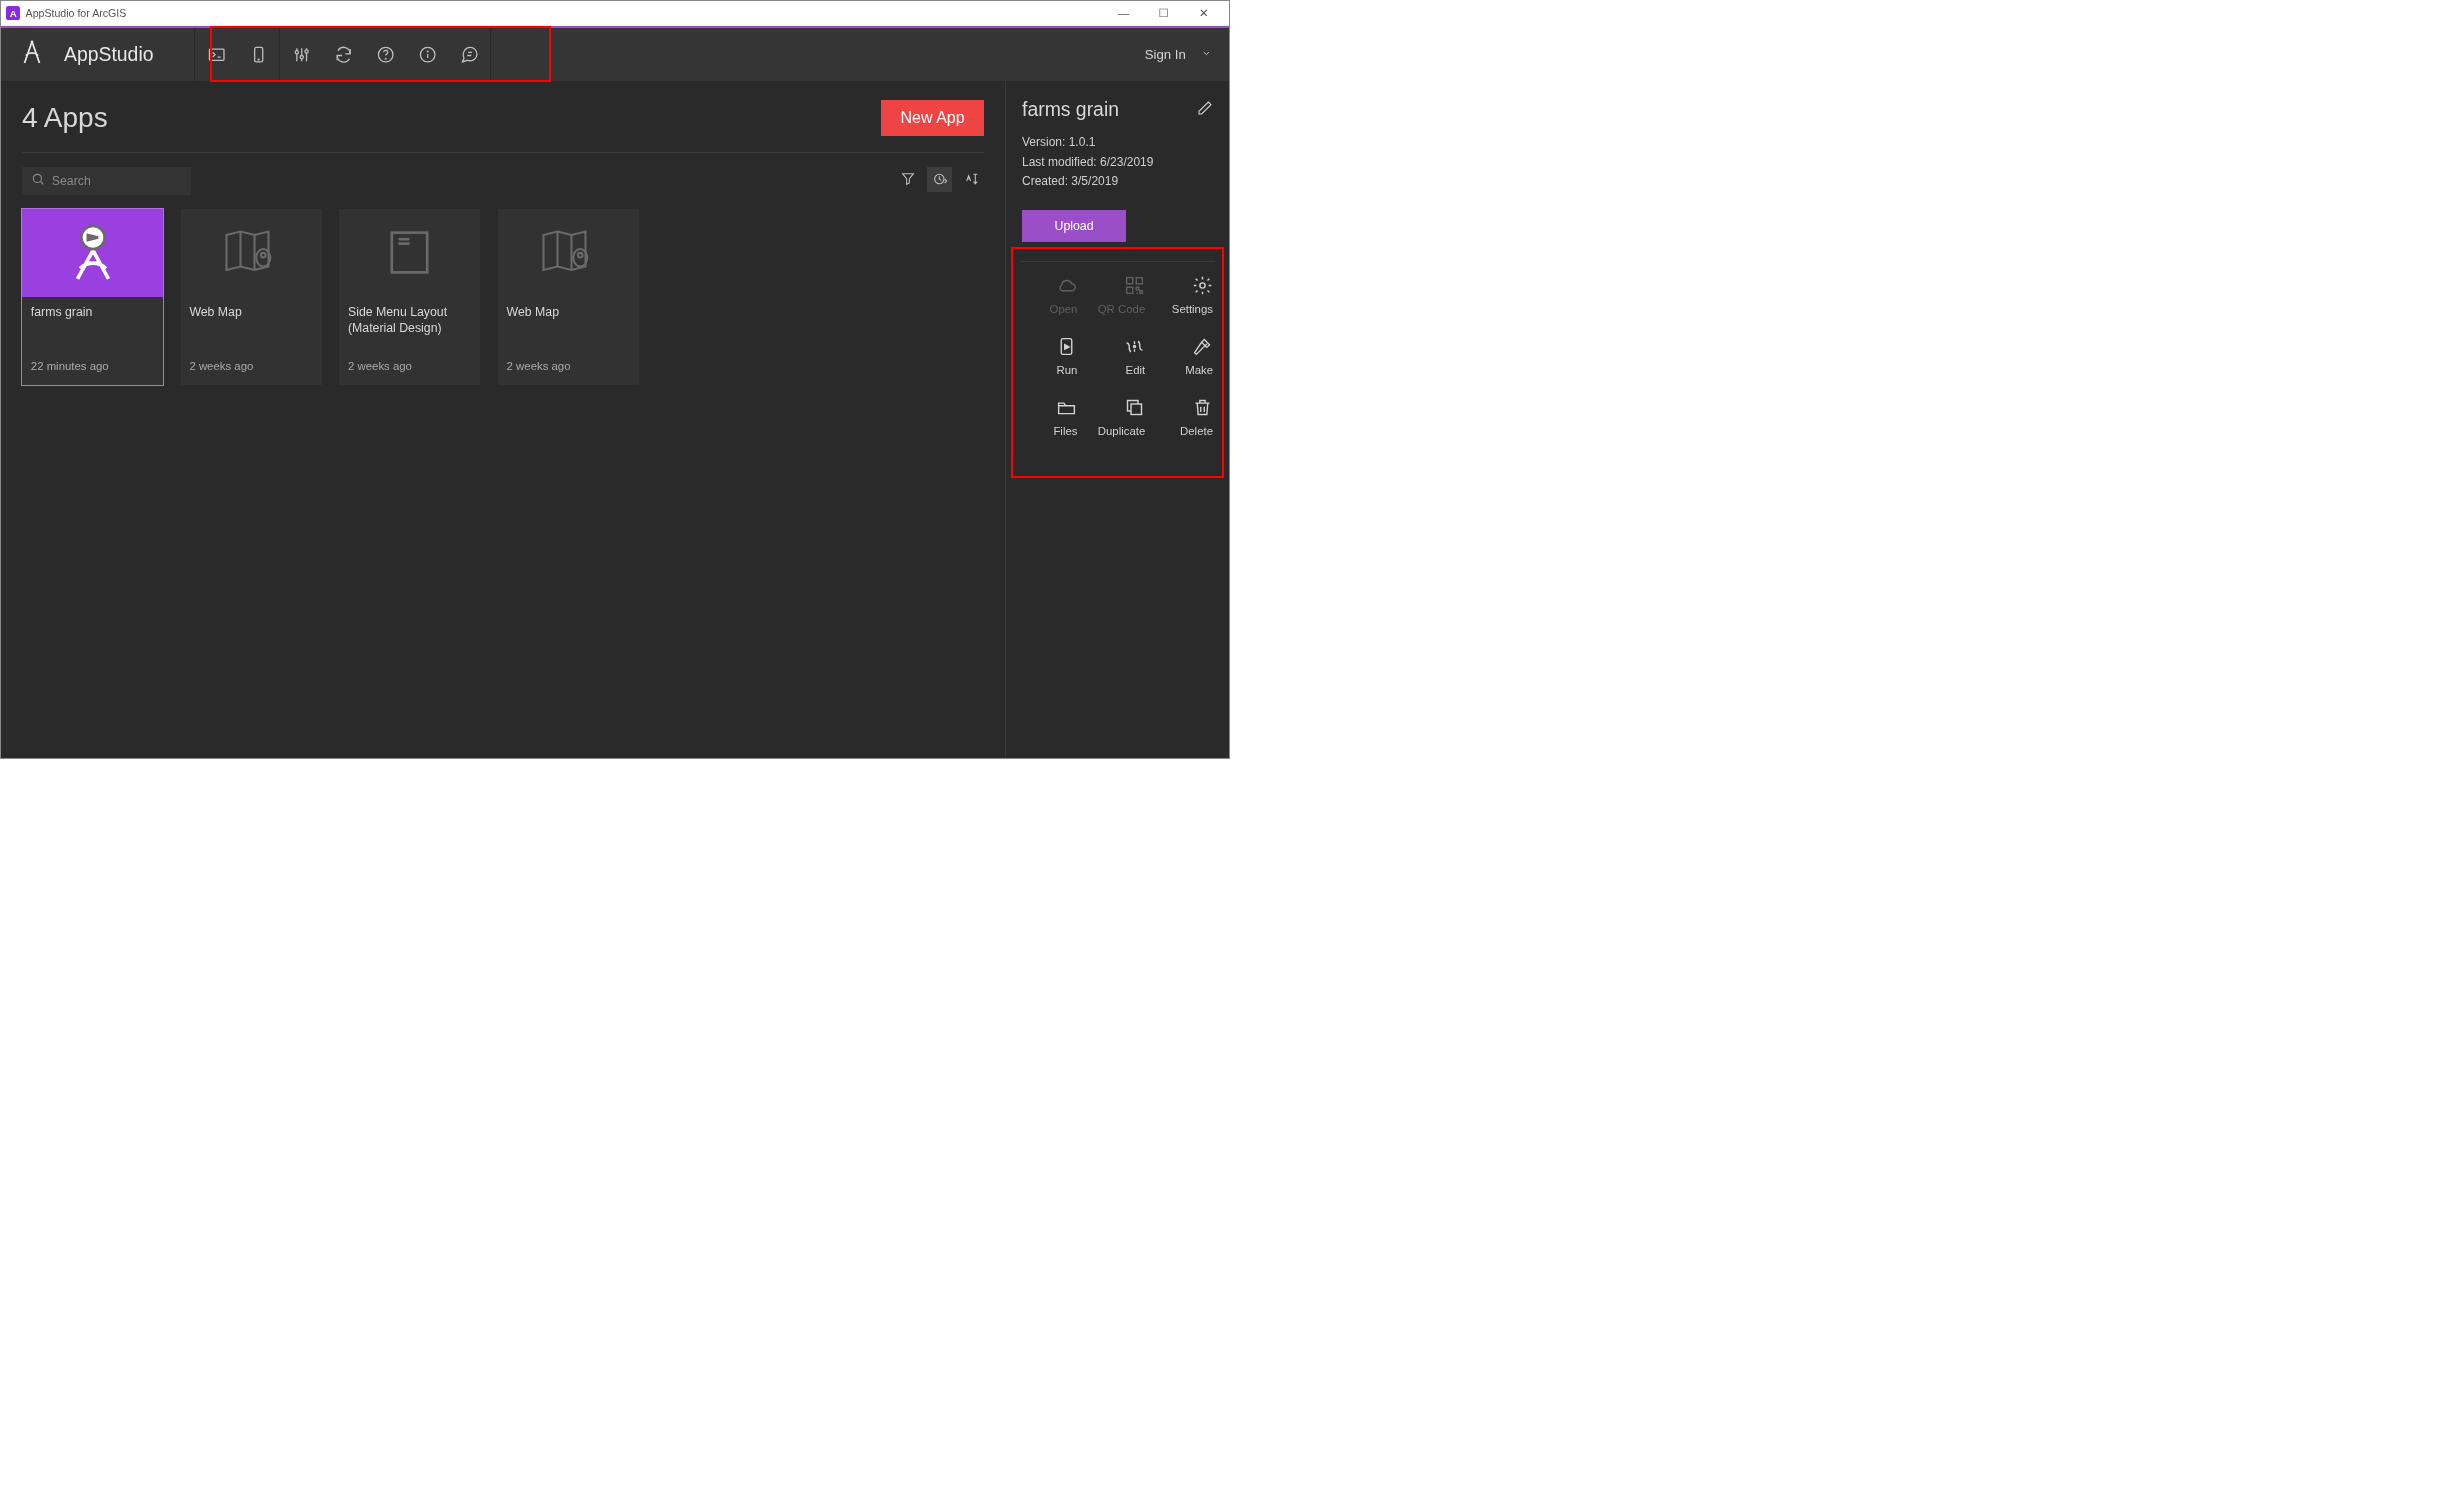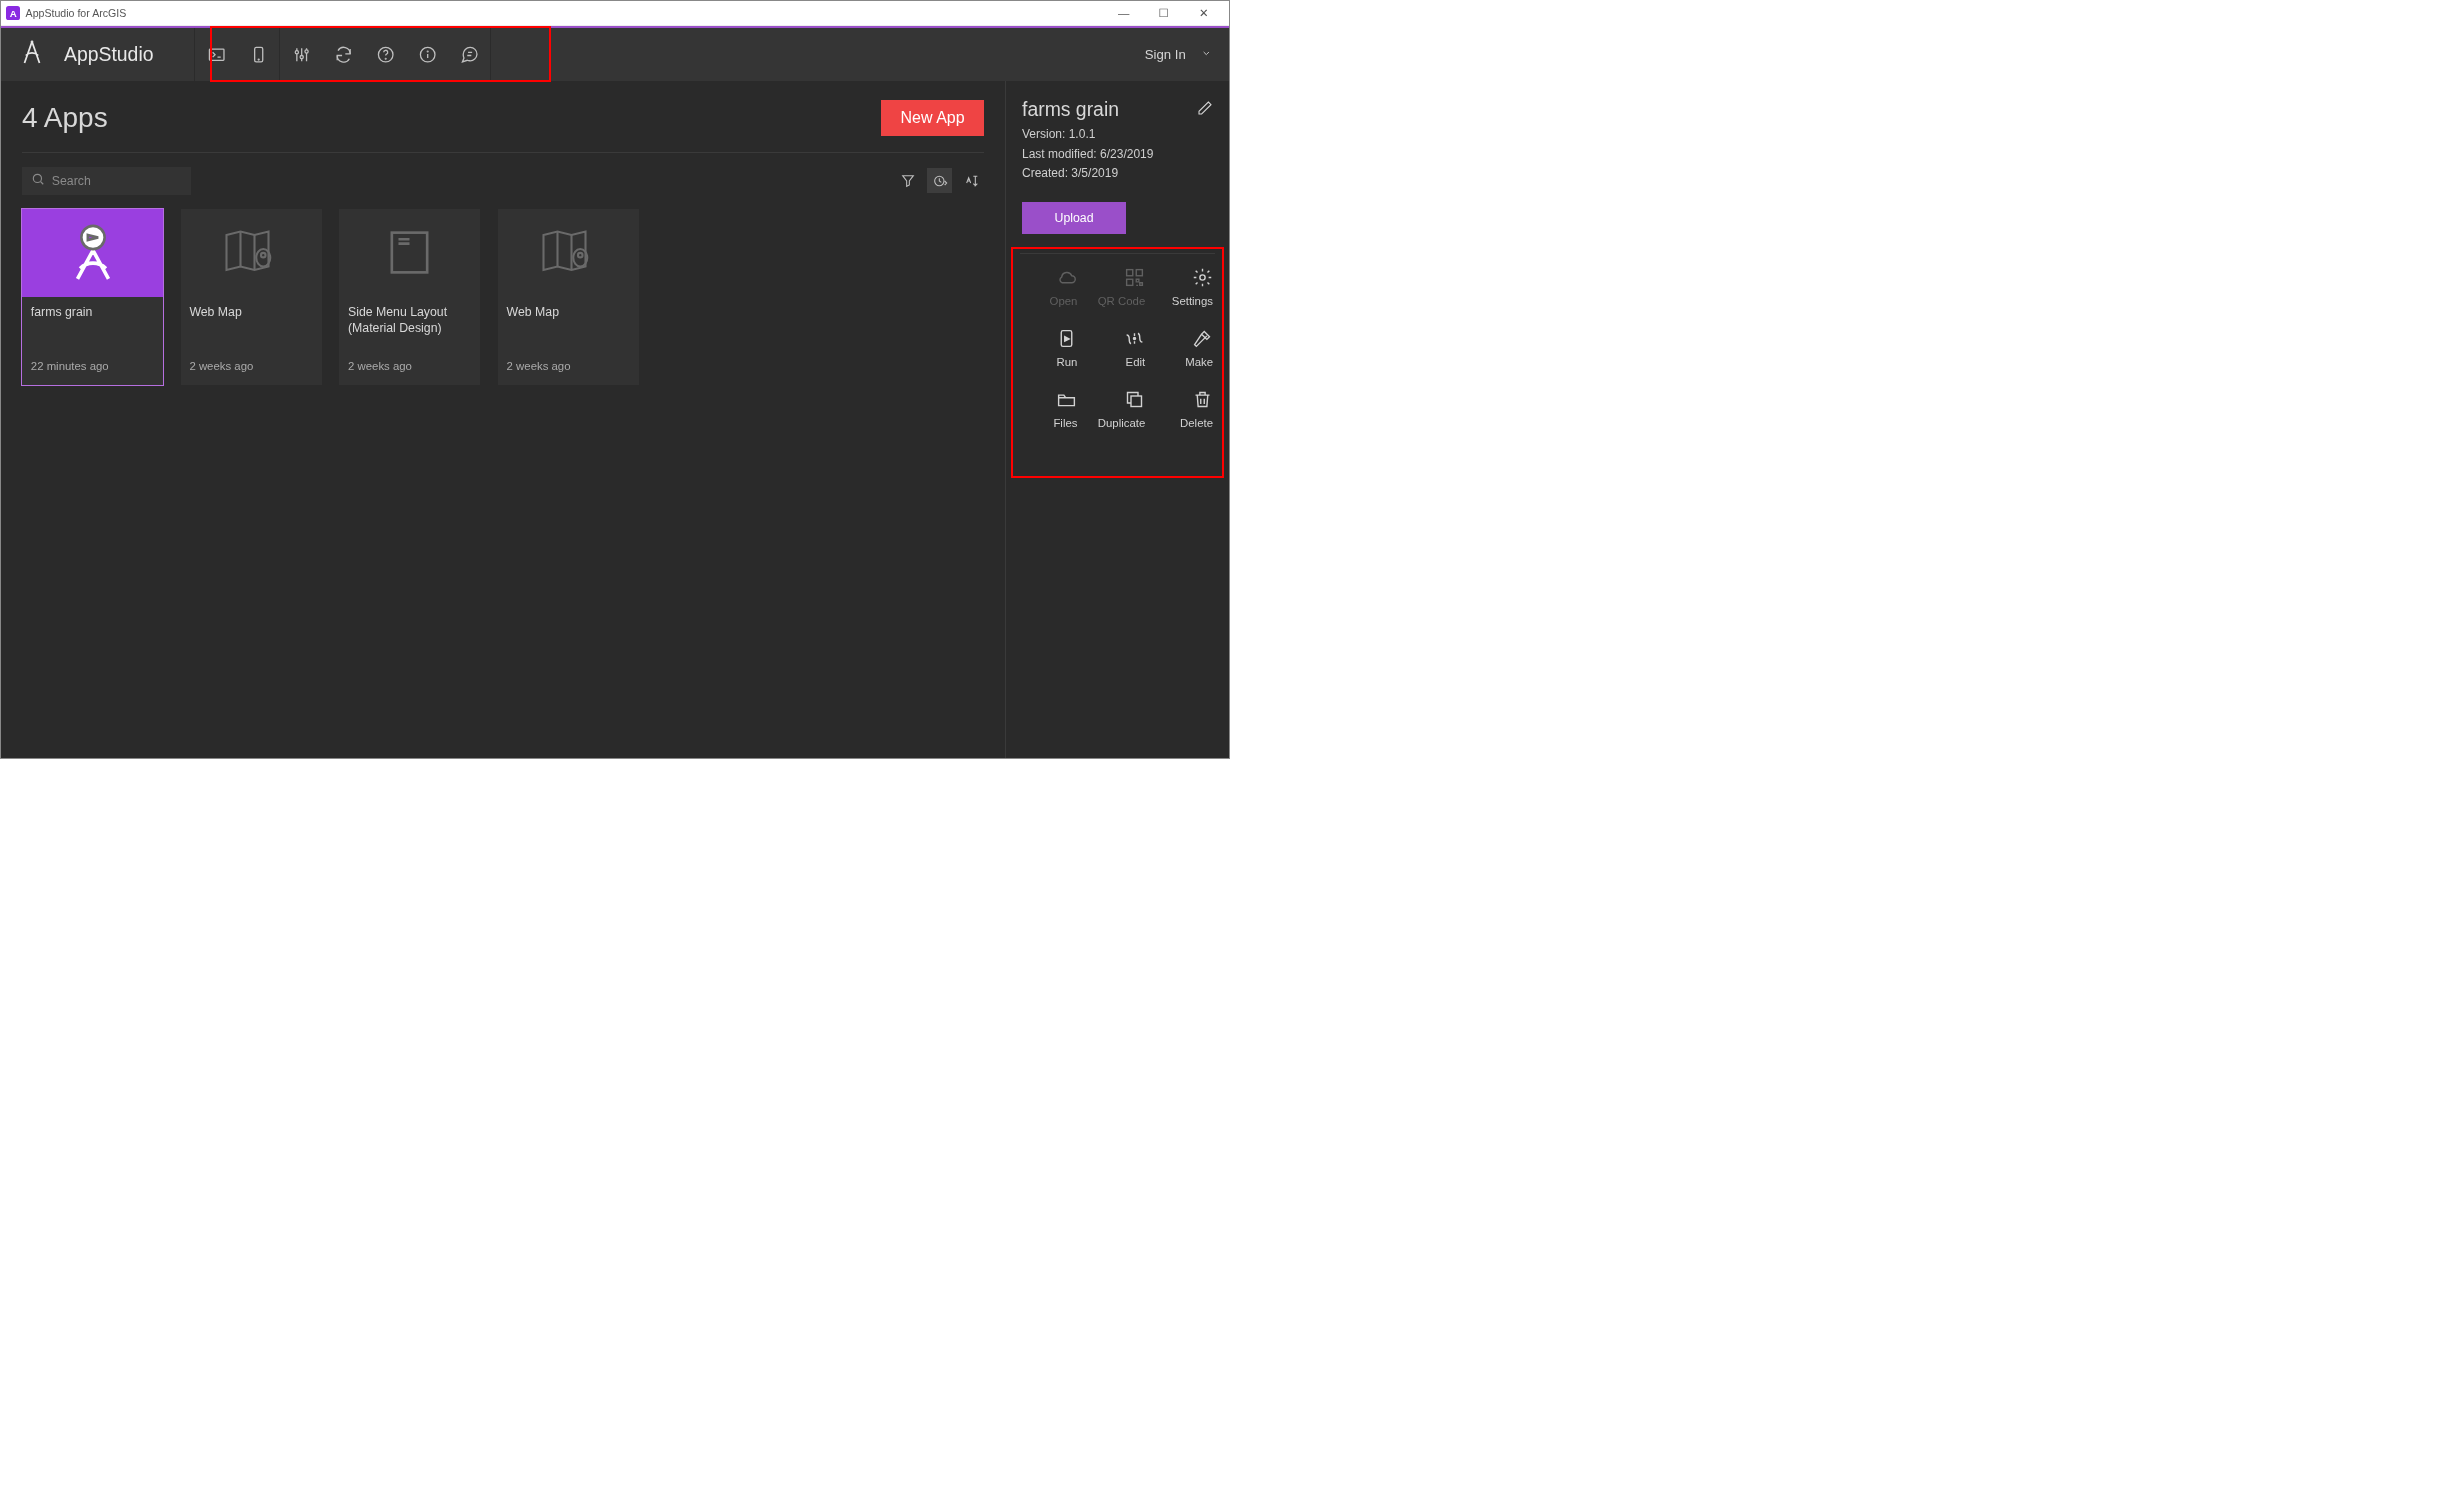--- a/index.html
+++ b/index.html
@@ -54,21 +54,21 @@
   border:2.6px solid #ff0000; pointer-events:none;
 }
 .body-area { flex:1; display:flex; background:#2a2a2a; overflow:hidden; }
 .main-col { flex:1; padding:19.4px 21px; display:flex; flex-direction:column; color:#d8d8d8; }
 .main-header { display:flex; align-items:center; margin-bottom:16px; }
 .main-header .count { font-size:28px; font-weight:300; flex:1; }
 .new-app-btn {
   background:#ef4444; color:#fff; font-size:16px; padding:8.8px 19.4px;
   cursor:pointer; border:none;
 }
-.search-row { display:flex; align-items:center; margin-bottom:14px; }
+.search-row { display:flex; align-items:flex-start; margin-bottom:14px; }
 .search-box {
   display:flex; align-items:center; background:#333333; width:169px; height:28px;
   padding:0 8.8px; gap:7px;
 }
 .search-box input {
   background:transparent; border:none; outline:none; color:#ccc; font-size:12.3px; width:100%;
 }
 .search-box input::placeholder { color:#8a8a8a; }
 .search-row .spacer { flex:1; }
 .view-ctl { display:flex; align-items:center; gap:7px; }
@@ -90,21 +90,21 @@
 .card .body { padding:8.8px 8.8px; flex:1; display:flex; flex-direction:column; }
 .card .card-title { font-size:12.3px; color:#d8d8d8; line-height:1.25; }
 .card .card-time { font-size:11.4px; color:#aaaaaa; margin-top:auto; padding-bottom:3.5px;}
 .side-col {
   width:224px; border-left:0.9px solid #3a3a3a; padding:17.6px 16px 16px 16px;
   color:#d8d8d8; display:flex; flex-direction:column; position:relative;
 }
 .side-title-row { display:flex; align-items:center; }
 .side-title { font-size:19.4px; font-weight:300; flex:1; }
 .edit-pencil { cursor:pointer; }
-.meta { margin-top:4px; font-size:12px; color:#cfcfcf; line-height:1.6; }
+.meta { margin-top:12px; font-size:12px; color:#cfcfcf; line-height:1.6; }
 .upload-btn {
   margin-top:19.4px; background:#9a4fc9; color:#fff; border:none; font-size:12.3px;
   padding:8.8px 19.4px; cursor:pointer; width:104px;
 }
 .side-hr { height:0.9px; background:#3a3a3a; margin:19.4px -1.8px 12.3px -1.8px; }
 .action-grid {
   display:grid; grid-template-columns:repeat(3,1fr); gap:21px 12.3px;
   text-align:center;
 }
 .action {

